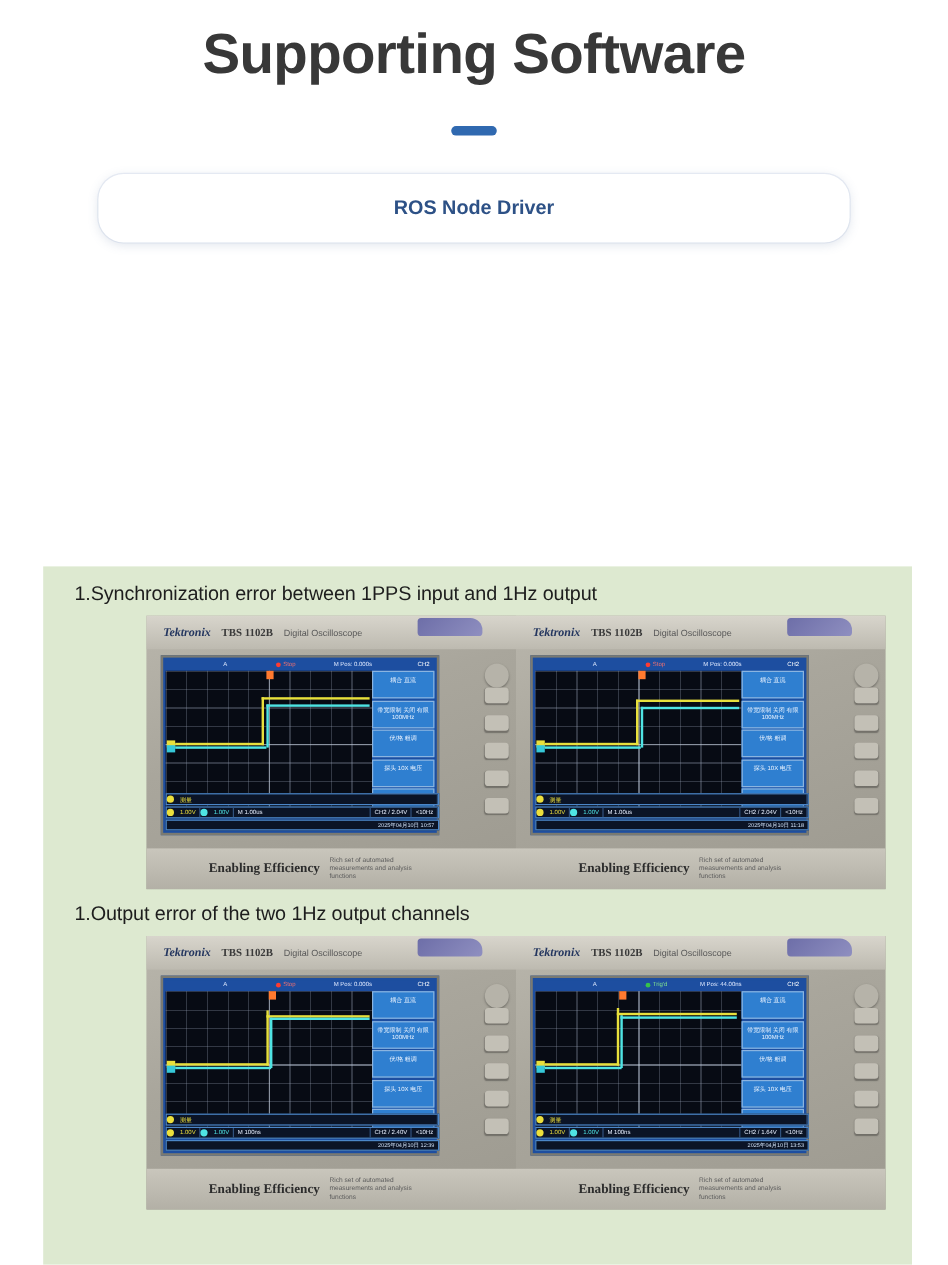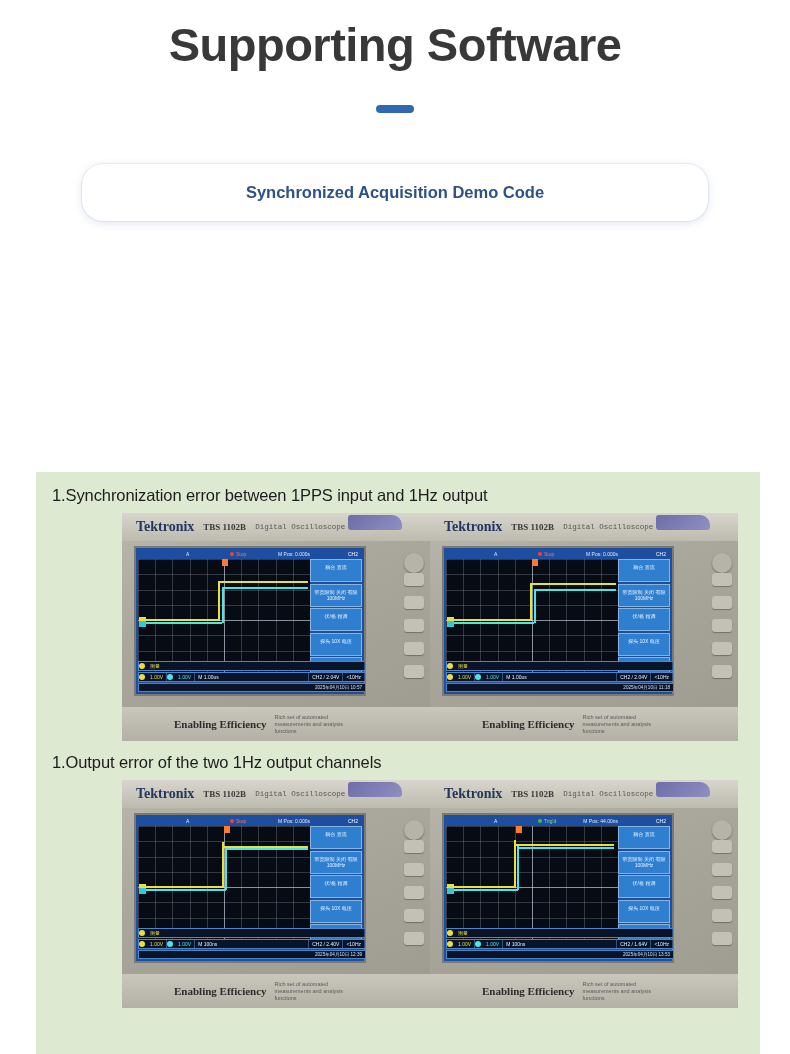--- a/index.html
+++ b/index.html
@@ -53,21 +53,21 @@
     left: 36px;
     top: 472px;
     width: 724px;
     height: 582px;
     background: #dde9d0;
     padding: 14px 0 0 0;
   }
   .section-heading {
     font-size: 16.5px;
     color: #1d1d1d;
-    padding-left: 16px;
+    padding-left: 26px;
     margin-bottom: 8px;
     letter-spacing: -0.1px;
   }
   .section-heading.second { margin-top: 12px; }
   .photo-row { display: flex; justify-content: center; }
   .photo-row.row1 { padding-left: 86px; padding-right: 22px; }
   .photo-row.row2 { padding-left: 98px; padding-right: 34px; }
 
   
   .scope {
@@ -84,25 +84,26 @@
     background: linear-gradient(180deg,#d8d5cc 0%,#bdbab0 100%);
     display: flex;
     align-items: center;
     padding-left: 14px;
     gap: 9px;
     position: relative;
   }
   .brand {
     font-family: "Liberation Serif", serif;
     font-weight: bold;
-    font-size: 14px;
+    font-style: italic;
+    font-size: 10px;
     color: #24365f;
   }
   .model { font-family:"Liberation Serif",serif; font-size: 9px; color:#3a3a3a; font-weight:bold; }
-  .scopetype { font-family:Liberation Mono, monospace; font-size: 7.5px; color:#585858; }
+  .scopetype { font-family:Liberation Sans, sans-serif; font-size: 7.5px; color:#585858; }
   .badge-tr {
     position: absolute; right: 28px; top: 2px;
     width: 54px; height: 15px;
     background: linear-gradient(135deg,#6d6ea8,#8f8fc0);
     border-radius: 3px 10px 3px 3px;
     font-size: 4.4px; color:#e8e8f8; text-align:center; line-height:7px; padding-top:2px;
   }
   .scope-body { position: relative; height: 200px; padding: 5px 0 0 12px; }
   .screen {
     position: relative;
@@ -171,24 +172,22 @@
 
 <div class="page">
 
   <div class="header">
     <div class="page-title">Supporting Software</div>
     <div class="accent-bar"></div>
   </div>
 
   <div class="cards">
     <div class="card-row">
-    </div>
-    <div class="card-row">
-      <div class="card full">
-        <span>Synchronized Acquisition Demo Code</span>
+      <div class="card half">
+        <span>ROS Node Driver</span>
       </div>
     </div>
   </div>
 
   <div class="green-panel">
 
     <div class="section-heading">1.Synchronization error between 1PPS input and 1Hz output</div>
 
     <div class="photo-row row1">
 

